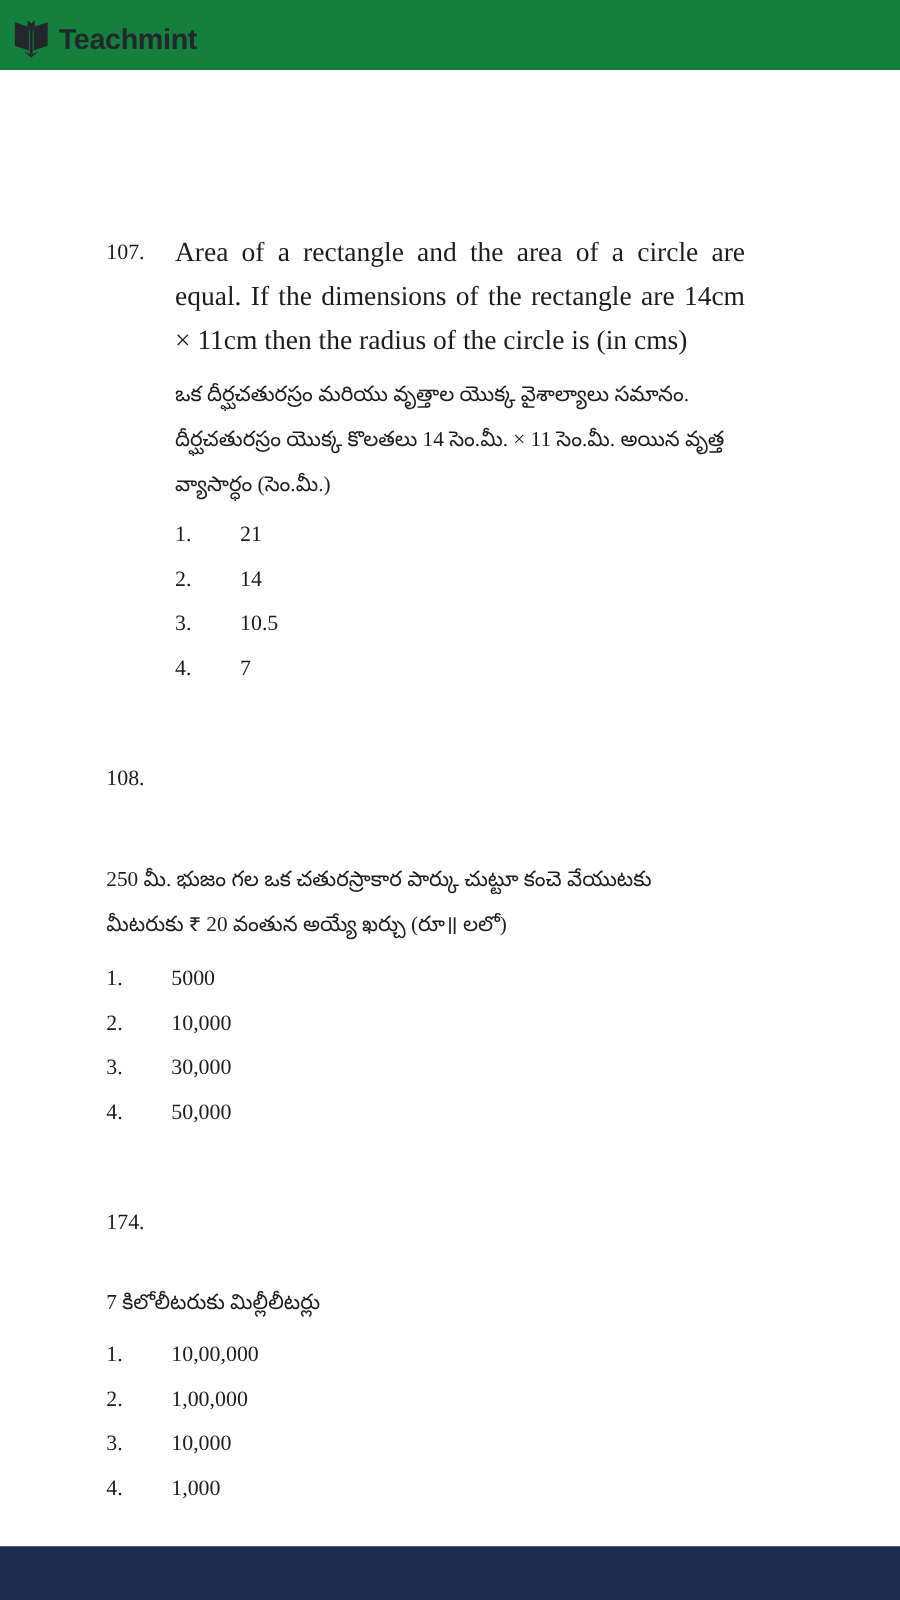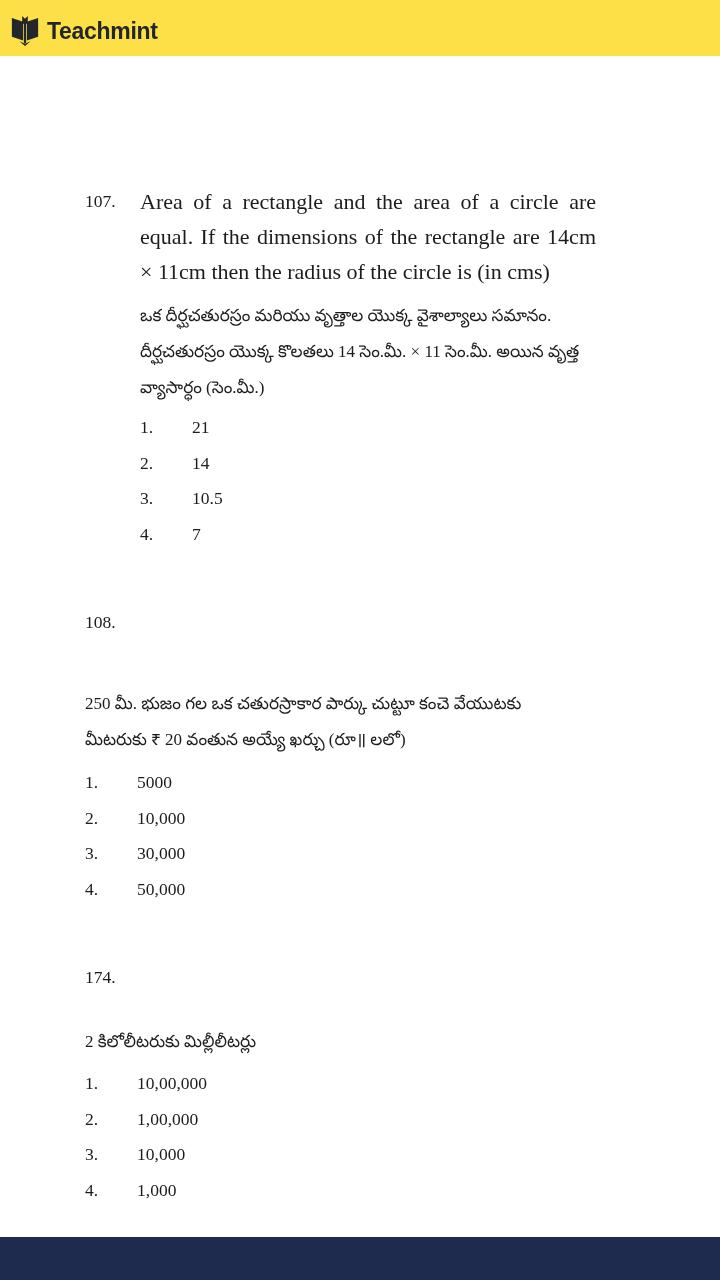--- a/index.html
+++ b/index.html
@@ -6,21 +6,21 @@
   html, body {
     width: 720px; height: 1280px;
     background: #ffffff;
     overflow: hidden;
     font-family: "Liberation Serif", serif;
     color: #1c1c1c;
   }
   
   .app-header {
     height: 56px;
-    background: #fde047;
+    background: #15803d;
     display: flex;
     align-items: center;
     padding: 6px 10px 0 10px;
   }
   .logo {
     display: flex;
     align-items: center;
     gap: 7px;
     cursor: pointer;
   }
@@ -142,21 +142,21 @@
           <span class="opt-label">4.</span>
           <span class="opt-value">50,000</span>
         </div>
       </div>
     </div>
   </div>
 
   <div class="question">
     <div class="qnum">174.</div>
     <div class="qbody">
-      <div class="q-telugu">2 కిలోలీటరుకు మిల్లీలీటర్లు</div>
+      <div class="q-telugu">7 కిలోలీటరుకు మిల్లీలీటర్లు</div>
       <div class="options" style="margin-top:13px">
         <div class="option">
           <span class="opt-label">1.</span>
           <span class="opt-value">10,00,000</span>
         </div>
         <div class="option">
           <span class="opt-label">2.</span>
           <span class="opt-value">1,00,000</span>
         </div>
         <div class="option">

